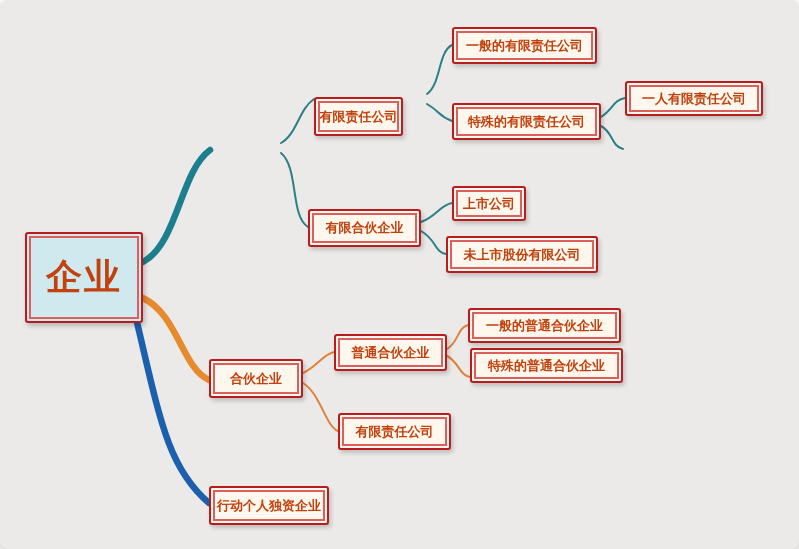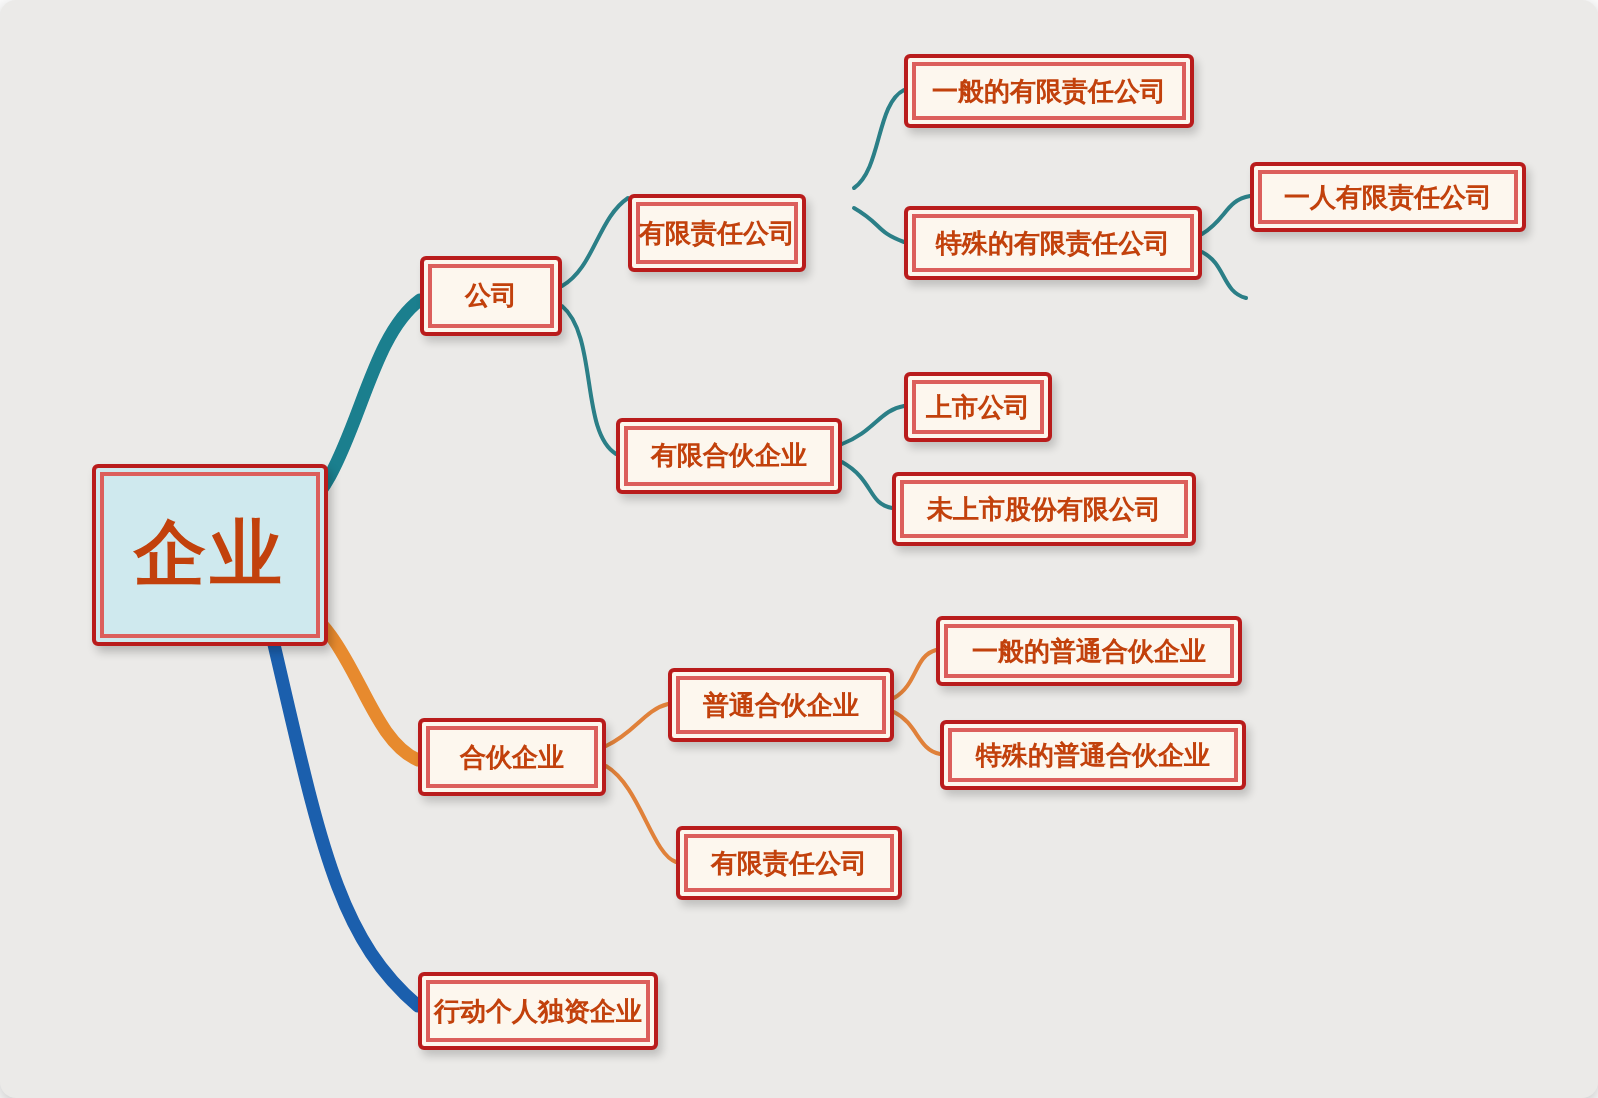--- a/index.html
+++ b/index.html
@@ -33,21 +33,20 @@
     white-space:nowrap;
     cursor:default;
   }
   .node-root{
     background:#cfe9ee;
     box-shadow:2px 3px 5px rgba(0,0,0,0.22),
                inset 0 0 0 2px #cfe9ee,
                inset 0 0 0 4px #dc5f5c;
     font-size:36px;
     letter-spacing:2px;
-    margin-left:21px;
   }
 </style>
 </head>
 <body>
 
 <div class="canvas">
 
   <svg class="edges" viewBox="0 0 799 549" xmlns="http://www.w3.org/2000/svg">
 
     <path class="edge-main" d="M143,262 C178,243 180,172 210,150" stroke="#1b7f8e"></path>
@@ -64,21 +63,20 @@
     <path class="edge-thin" d="M421,231 C437,240 434,252 446,254" stroke="#2b7f87"></path>
 
     <path class="edge-thin" d="M303,373 C318,366 322,355 334,352" stroke="#e0813a"></path>
     <path class="edge-thin" d="M303,383 C320,393 326,427 338,431" stroke="#e0813a"></path>
     <path class="edge-thin" d="M447,349 C459,342 457,328 468,325" stroke="#e0813a"></path>
     <path class="edge-thin" d="M447,356 C459,362 459,375 470,377" stroke="#e0813a"></path>
   </svg>
 
   <div class="node node-root" style="left:25px;top:232px;width:118px;height:91px">企业</div>
 
-  <div class="node" style="left:210px;top:128px;width:71px;height:40px">公司</div>
 
   <div class="node" style="left:314px;top:97px;width:89px;height:39px">有限责任公司</div>
 
   <div class="node" style="left:452px;top:27px;width:145px;height:37px">一般的有限责任公司</div>
 
   <div class="node" style="left:452px;top:103px;width:149px;height:37px">特殊的有限责任公司</div>
 
   <div class="node" style="left:625px;top:81px;width:138px;height:35px">一人有限责任公司</div>
 
 
@@ -87,19 +85,19 @@
   <div class="node" style="left:452px;top:186px;width:74px;height:35px">上市公司</div>
 
   <div class="node" style="left:446px;top:236px;width:152px;height:37px">未上市股份有限公司</div>
 
   <div class="node" style="left:334px;top:334px;width:113px;height:37px">普通合伙企业</div>
 
   <div class="node" style="left:209px;top:359px;width:94px;height:39px">合伙企业</div>
 
   <div class="node" style="left:468px;top:308px;width:153px;height:35px">一般的普通合伙企业</div>
 
-  <div class="node" style="left:470px;top:360px;width:153px;height:35px">特殊的普通合伙企业</div>
+  <div class="node" style="left:470px;top:348px;width:153px;height:35px">特殊的普通合伙企业</div>
 
   <div class="node" style="left:338px;top:413px;width:113px;height:37px">有限责任公司</div>
 
   <div class="node" style="left:209px;top:486px;width:120px;height:39px">行动个人独资企业</div>
 
 </div>
 
 </body></html>

